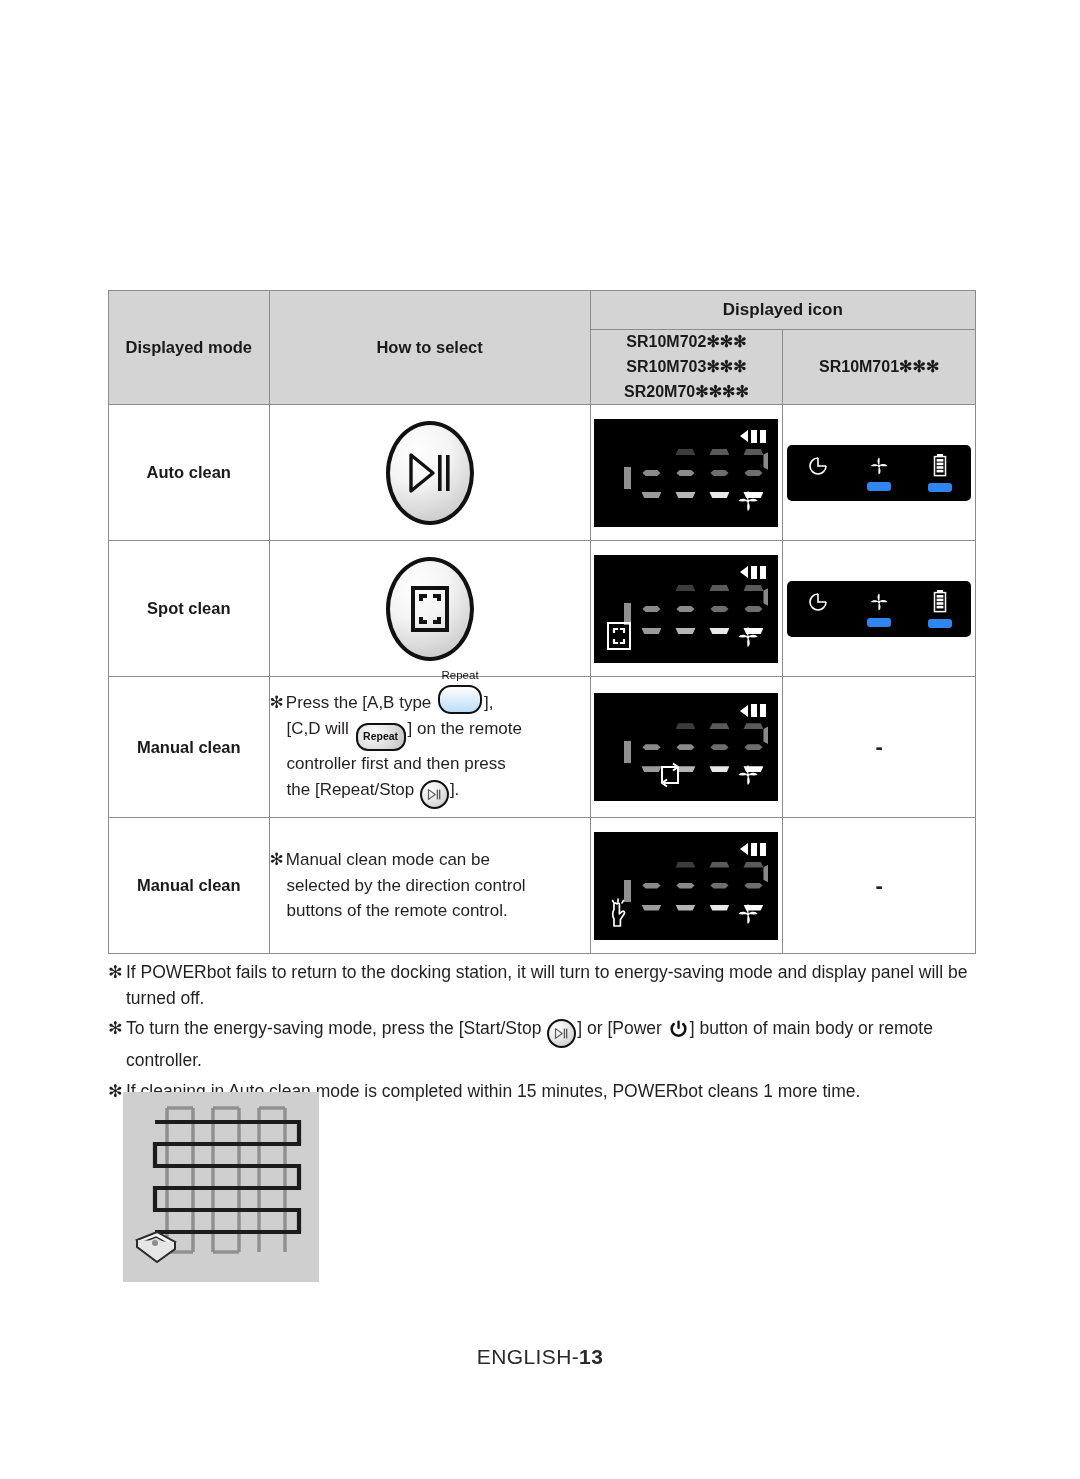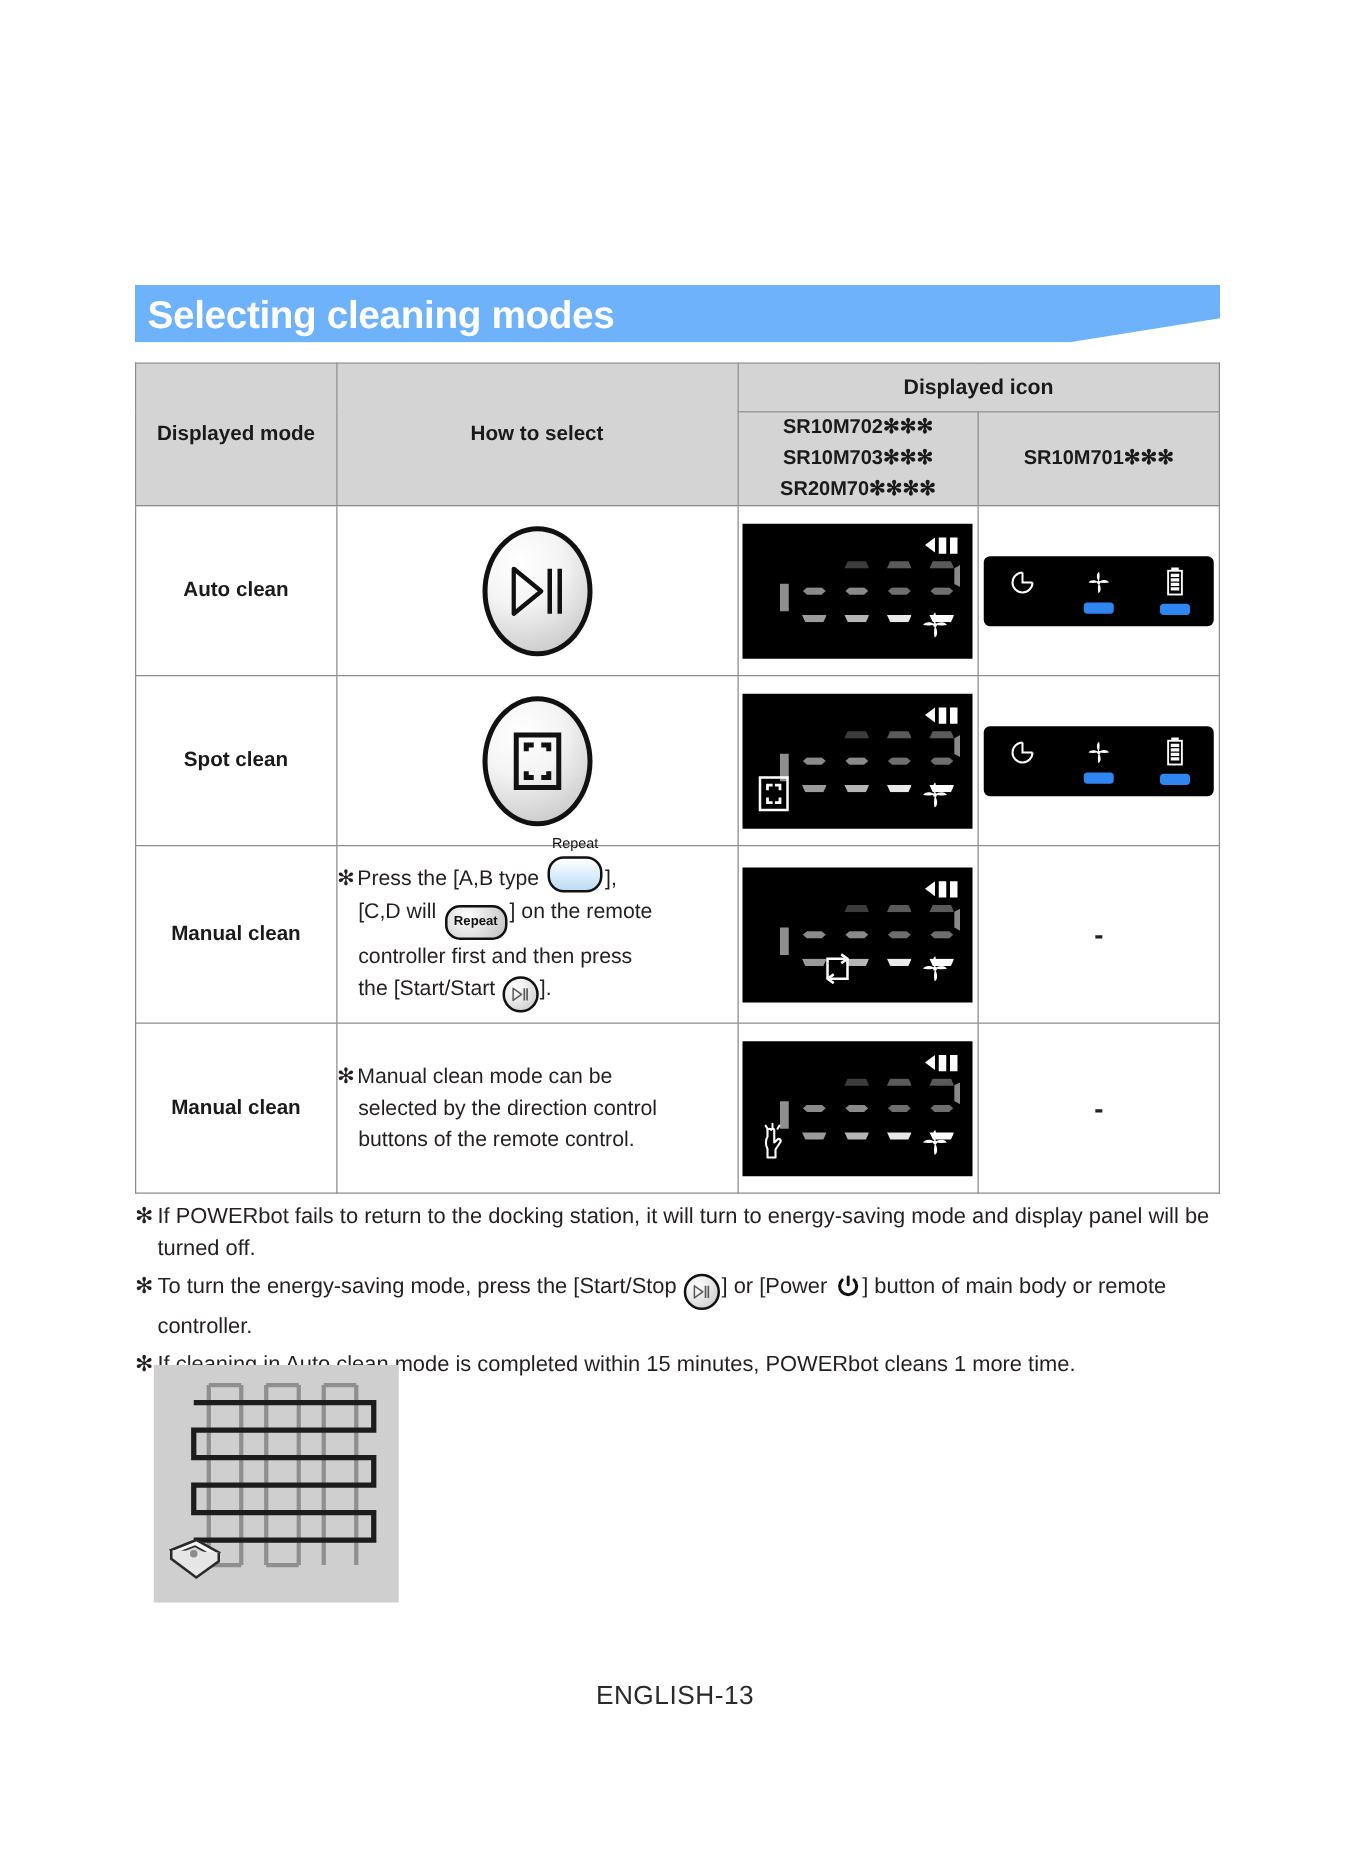--- a/index.html
+++ b/index.html
@@ -138,30 +138,27 @@
   .diagram{
     position:absolute;left:123px;top:1092px;width:196px;height:190px;
     background:#cfcfcf;
   }
 
   
   .footer{
     position:absolute;left:0;right:0;top:1345px;text-align:center;
     font-size:21px;color:#2a2a2a;letter-spacing:0.4px;
   }
-  .footer b{font-weight:normal;text-align:right;}
+  .footer b{font-weight:bold;text-align:right;}
 </style>
 </head>
 <body>
 
 <div class="page">
 
-  <div class="banner">
-    <span class="banner-text">Selecting cleaning modes</span>
-  </div>
 
   <table class="tbl">
     <colgroup>
       <col class="col-mode">
         <col class="col-how">
         <col class="col-d1">
         <col class="col-d2">
     </colgroup>
     <tbody>
 
@@ -375,21 +372,21 @@
         <td class="row-cell">
           <div class="howto hang">
             <span class="ln">
               <span class="ast">✻</span><span>Press the [A,B type </span><span class="inline-repeat-ab"><span class="repeat-lbl">Repeat</span></span><span>],</span>
             </span>
             <span class="ln">
               <span>[C,D will </span><span class="inline-repeat-cd">Repeat</span><span>] on the remote</span>
             </span>
             <span class="ln">controller first and then press</span>
             <span class="ln">
-              <span>the [Start/Start </span><span class="inline-startstop">
+              <span>the [Repeat/Stop </span><span class="inline-startstop">
                 <svg width="15" height="13" viewBox="0 0 20 16" aria-hidden="true">
                   <path d="M2 1.5 L11 8 L2 14.5 Z" fill="none" stroke="#5a5a5a" stroke-width="1.6" stroke-linejoin="round"></path>
                   <rect x="13" y="1.5" width="1.8" height="13" fill="#5a5a5a"></rect>
                   <rect x="16" y="1.5" width="1.8" height="13" fill="#5a5a5a"></rect>
                 </svg>
               </span><span>].</span>
             </span>
           </div>
         </td>
         <td class="row-cell">

